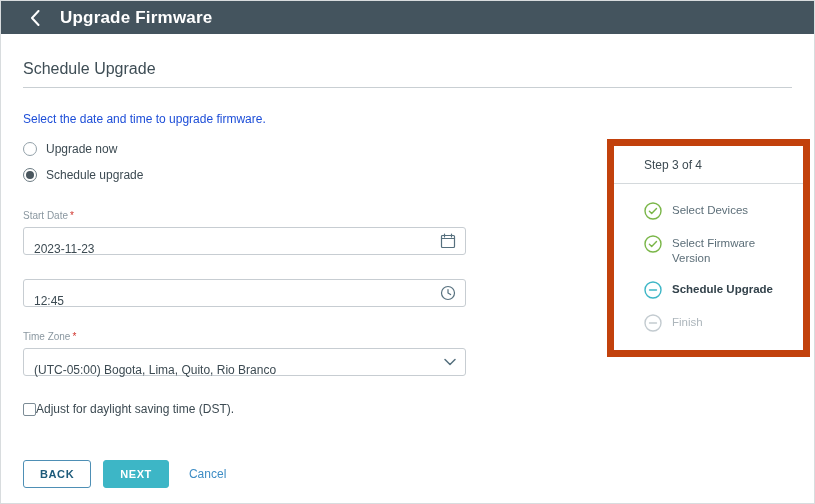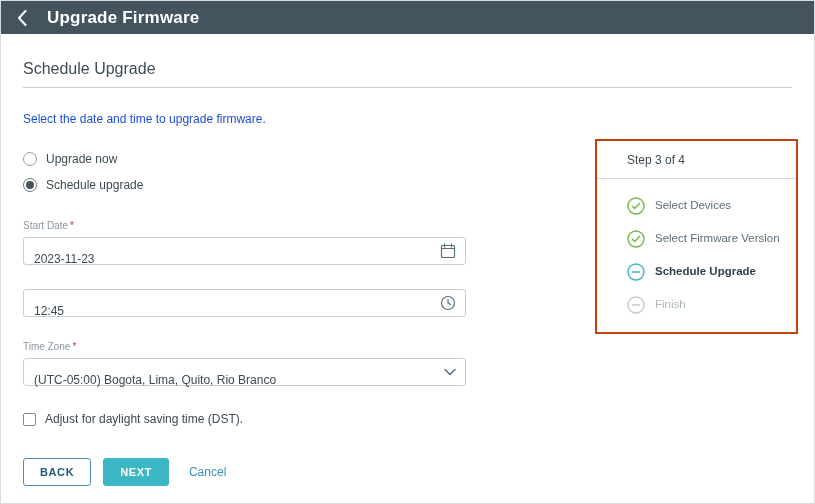--- a/index.html
+++ b/index.html
@@ -17,21 +17,21 @@
     background: #ffffff;
     overflow: hidden;
   }
 
   
   .header {
     height: 33px;
     background: #44545e;
     display: flex;
     align-items: center;
-    padding: 0 4px;
+    padding: 0 17px;
   }
   .back-btn {
     display: flex;
     align-items: center;
     justify-content: center;
     width: 22px;
     height: 22px;
     margin-left: 6px;
     cursor: pointer;
   }
@@ -54,21 +54,21 @@
     padding-bottom: 9px;
     border-bottom: 1px solid #c9cfd3;
   }
   .instruction {
     margin-top: 24px;
     font-size: 12px;
     color: #1d4ed8;
   }
 
   
-  .radio-group { margin-top: 20px; }
+  .radio-group { margin-top: 10px; }
   .radio-row {
     display: flex;
     align-items: center;
     height: 26px;
     cursor: pointer;
   }
   .radio-circle {
     width: 14px;
     height: 14px;
     border: 1px solid #93a1a9;
@@ -140,25 +140,25 @@
     cursor: pointer;
   }
   .checkbox-box {
     width: 13px;
     height: 13px;
     border: 1px solid #7c8c96;
     border-radius: 2px;
     background: #fff;
     flex: 0 0 auto;
   }
-  .checkbox-label { margin-left: 9px; font-size: 12px; color: #3c4a52; }
+  .checkbox-label { font-size: 12px; color: #3c4a52; }
 
   
   .footer {
-    margin-top: 32px;
+    margin-top: 44px;
     display: flex;
     align-items: center;
   }
   .btn {
     height: 28px;
     border-radius: 3px;
     font-family: "Liberation Sans", sans-serif;
     font-size: 11px;
     font-weight: 700;
     letter-spacing: 0.6px;
@@ -181,23 +181,23 @@
     font-size: 12px;
     color: #3e8dc5;
     cursor: pointer;
     text-decoration: none;
   }
 
   
   .steps-panel {
     position: absolute;
     top: 105px;
-    right: 16px;
+    right: 4px;
     width: 203px;
-    border: 2px solid #c2410c;
+    border: 7px solid #c2410c;
     background: #ffffff;
   }
   .steps-title {
     font-size: 12px;
     color: #3c4a52;
     padding: 12px 16px 11px 30px;
     border-bottom: 1px solid #d4d9dc;
   }
   .steps-list { padding: 18px 14px 18px 30px; }
   .step-row {

